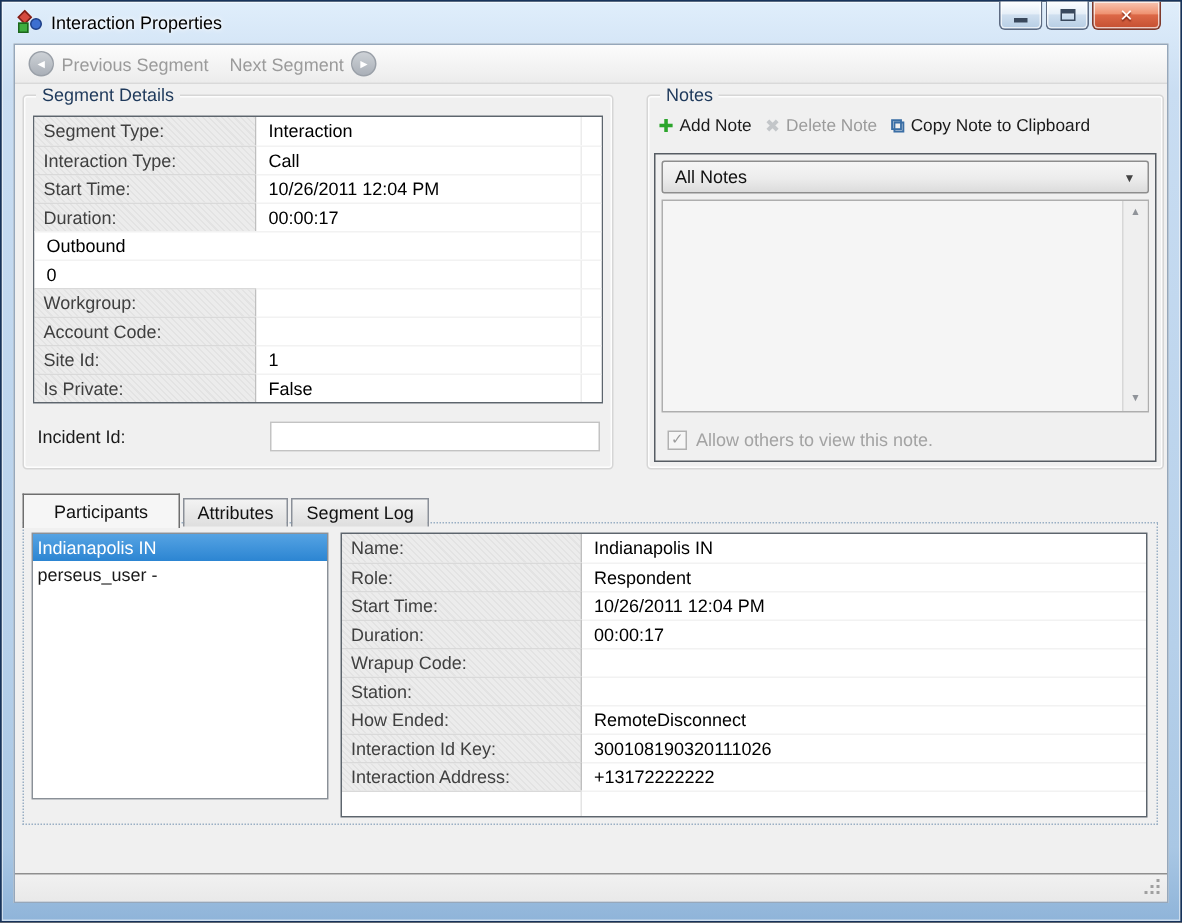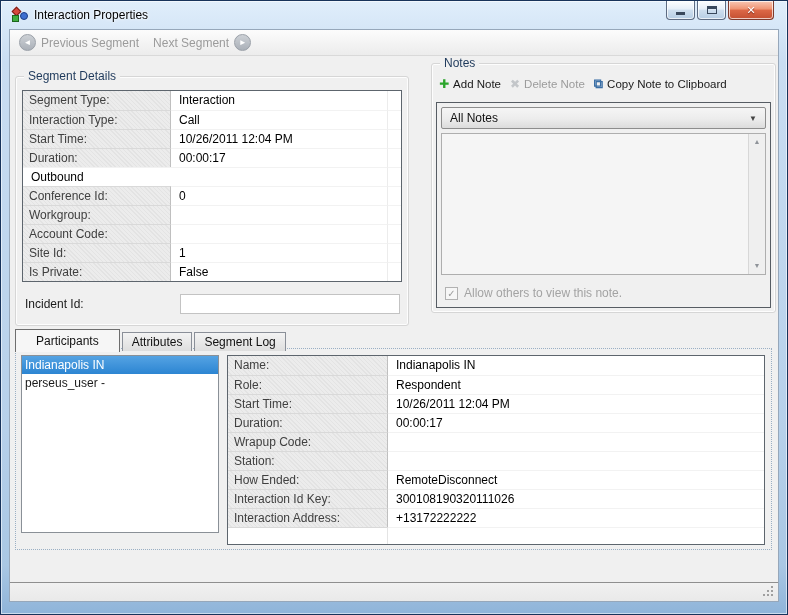--- a/index.html
+++ b/index.html
@@ -39,21 +39,21 @@
   .toolbar { position:absolute; left:0; right:0; top:0; height:26px;
     background:linear-gradient(180deg,#fcfcfc,#ececec); border-bottom:1px solid #d9d9d9;
     display:flex; align-items:center; padding-left:9px; color:#9b9b9b; }
   .nav-btn { display:flex; align-items:center; gap:5px; margin-right:14px; }
   .circle-arrow { width:17px; height:17px; border-radius:50%;
     background:linear-gradient(180deg,#cdd1d6,#aab0b8); border:1px solid #9aa0a8;
     color:#fff; font-size:8px; line-height:15px; text-align:center; }
   
   .groupbox { position:absolute; border:1px solid #d6d6d6; border-radius:3px; box-shadow:inset 0 0 0 1px #fdfdfd; }
   .group-title { position:absolute; top:-8px; left:8px; background:#f0f0f0; padding:0 4px; color:#1e395b; }
-  #group-segment { left:5px; top:46px; width:394px; height:250px; }
+  #group-segment { left:5px; top:33px; width:394px; height:250px; }
   #group-notes   { left:421px; top:33px; width:345px; height:250px; }
   
   .kvtable { border:1px solid #5d656d; background:#fff; display:flex; flex-direction:column; }
   #segtable { position:absolute; left:6px; top:13px; right:6px; }
   .kvrow { display:flex; height:19px; line-height:17px; }
   .kv-label { width:148px; padding:1px 0 0 6px; color:#404040;
     background:repeating-linear-gradient(45deg,#ececec 0px,#ececec 2px,#e3e3e3 2px,#e3e3e3 3px);
     border-right:1px solid #bfbfbf; overflow:hidden; white-space:nowrap; }
   .kv-value { flex:1; background:#fff; padding:1px 0 0 8px; color:#000; overflow:hidden; white-space:nowrap; }
   .kv-extra { width:14px; background:#fff; border-left:1px solid #ececec; }
@@ -182,21 +182,20 @@
         <div class="kvrow">
             <span class="kv-label">Duration:</span>
             <span class="kv-value">00:00:17</span>
             <span class="kv-extra"></span>
           </div>
         <div class="kvrow">
             <span class="kv-value">Outbound</span>
             <span class="kv-extra"></span>
           </div>
         <div class="kvrow">
-            <span class="kv-label">Conference Id:</span>
             <span class="kv-value">0</span>
             <span class="kv-extra"></span>
           </div>
         <div class="kvrow">
             <span class="kv-label">Workgroup:</span>
             <span class="kv-value"></span>
             <span class="kv-extra"></span>
           </div>
         <div class="kvrow">
             <span class="kv-label">Account Code:</span>

